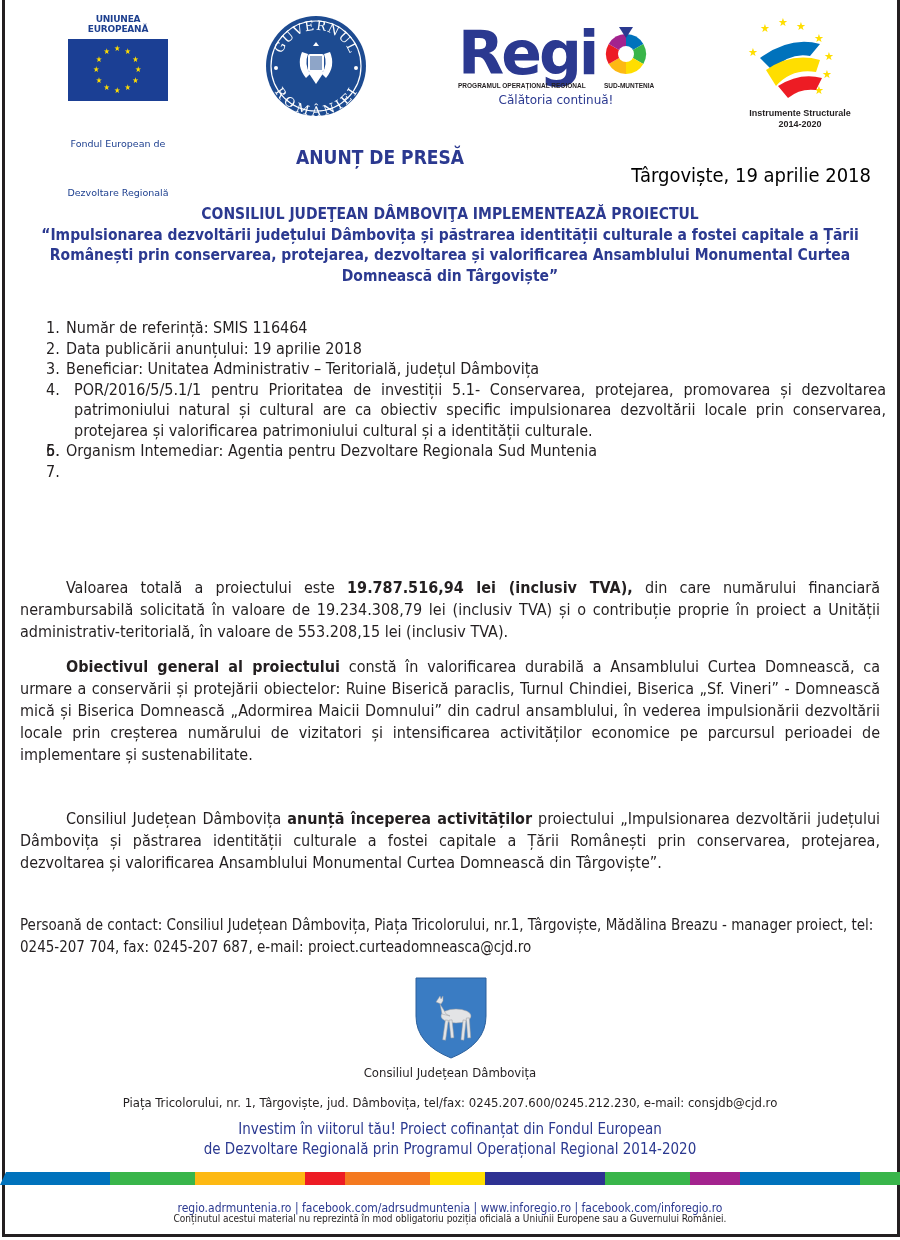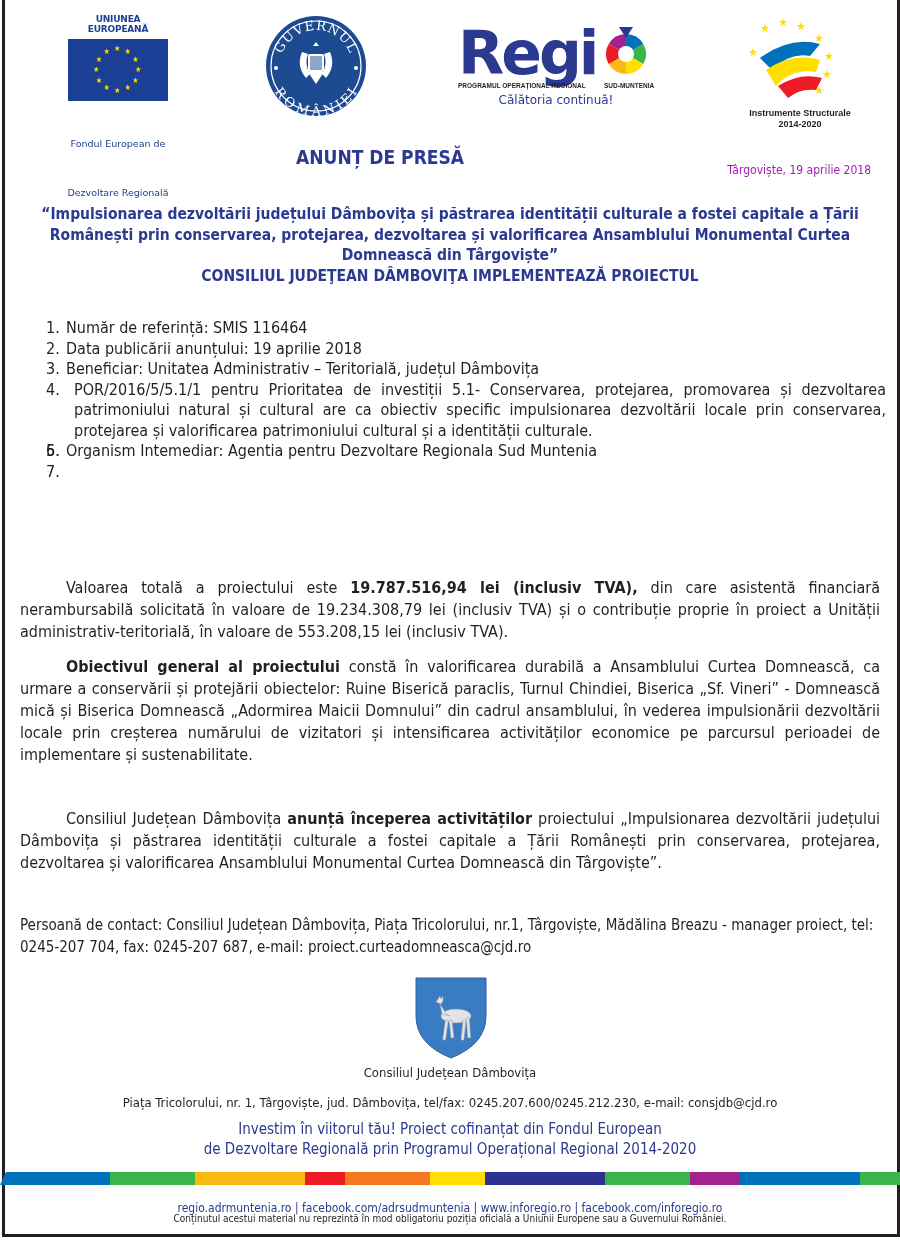--- a/index.html
+++ b/index.html
@@ -13,21 +13,21 @@
   .eu .flag { width: 100px; height: 62px; background: #1b3f94; margin: 5px auto 4px auto; position: relative; }
   .eu .flag span { position: absolute; color: #ffdd00; font-size: 8px; line-height: 8px; }
   .eu .sub { font-family: "DejaVu Sans", sans-serif; font-size: 9.5px; color: #1d3f8f; text-align: center; line-height: 12px; margin-top: 37px; }
 
   .gov { left: 264px; top: 14px; width: 104px; height: 104px; }
   .regio { left: 456px; top: 16px; width: 200px; height: 100px; }
   .is { left: 730px; top: 12px; width: 140px; height: 118px; }
   .is .cap { font-family: "Liberation Sans", sans-serif; font-weight: bold; font-size: 9px; text-align: center; color: #231f20; line-height: 11px; }
 
   .title { position: absolute; top: 146px; left: 0; width: 760px; text-align: center; font-size: 19px; font-weight: bold; color: #2b3990; }
-  .date { position: absolute; top: 163px; right: 29px; font-size: 12px; color: #a21caf; }
+  .date { position: absolute; top: 163px; right: 29px; font-size: 20px; color: #000000; }
 
   .heading { position: absolute; top: 204px; left: 40px; width: 820px; text-align: center; font-weight: bold; font-size: 15.5px; line-height: 20.5px; color: #2b3990; }
 
   .list { position: absolute; top: 318px; left: 46px; width: 840px; font-size: 16px; line-height: 20.5px; margin: 0; padding: 0; list-style: none; }
   .list li { position: relative; padding-left: 20px; text-align: justify; }
   .list li .num { position: absolute; left: 0; }
   .list li.wide { padding-left: 28px; }
 
   .para { position: absolute; left: 20px; width: 860px; font-size: 16px; line-height: 22px; text-align: justify; }
   .para .indent { display: inline-block; width: 46px; }
@@ -126,35 +126,35 @@
     <path d="M48 74 Q70 60 92 66 L86 78 Q70 76 58 86 Z" fill="#ed1c24"></path>
   </svg>
   <div class="cap">Instrumente Structurale</div>
   <div class="cap">2014-2020</div>
 </div>
 
 <div class="title">ANUNȚ DE PRESĂ</div>
 <div class="date">Târgoviște, 19 aprilie 2018</div>
 
 <div class="heading">
+  <div>CONSILIUL JUDEŢEAN DÂMBOVIŢA IMPLEMENTEAZĂ PROIECTUL</div>
   <div>“Impulsionarea dezvoltării județului Dâmbovița și păstrarea identității culturale a fostei capitale a Țării Românești prin conservarea, protejarea, dezvoltarea și valorificarea Ansamblului Monumental Curtea Domnească din Târgoviște”</div>
-  <div>CONSILIUL JUDEŢEAN DÂMBOVIŢA IMPLEMENTEAZĂ PROIECTUL</div>
 </div>
 
 <ul class="list">
   <li><span class="num">1.</span><span>Număr de referință: SMIS 116464</span></li>
   <li><span class="num">2.</span><span>Data publicării anunțului: 19 aprilie 2018</span></li>
   <li><span class="num">3.</span><span>Beneficiar: Unitatea Administrativ – Teritorială, județul Dâmbovița</span></li>
   <li class="wide"><span class="num">4.</span><span>POR/2016/5/5.1/1 pentru Prioritatea de investiții 5.1- Conservarea, protejarea, promovarea și dezvoltarea patrimoniului natural și cultural are ca obiectiv specific impulsionarea dezvoltării locale prin conservarea, protejarea și valorificarea patrimoniului cultural și a identității culturale.</span></li>
   <li><span class="num">5.</span></li>
   <li><span class="num">6.</span><span>Organism Intemediar: Agentia pentru Dezvoltare Regionala Sud Muntenia</span></li>
   <li><span class="num">7.</span></li>
 </ul>
 
-<div class="para p1"><span class="indent"></span><span>Valoarea totală a proiectului este </span><b>19.787.516,94 lei (inclusiv TVA),</b><span> din care asistentă financiară nerambursabilă solicitată în valoare de 19.234.308,79 lei (inclusiv TVA) și o contribuție proprie în proiect a Unității administrativ-teritorială,  în valoare de 553.208,15 lei (inclusiv TVA).</span></div>
+<div class="para p1"><span class="indent"></span><span>Valoarea totală a proiectului este </span><b>19.787.516,94 lei (inclusiv TVA),</b><span> din care numărului financiară nerambursabilă solicitată în valoare de 19.234.308,79 lei (inclusiv TVA) și o contribuție proprie în proiect a Unității administrativ-teritorială,  în valoare de 553.208,15 lei (inclusiv TVA).</span></div>
 
 <div class="para p2"><span class="indent"></span><b>Obiectivul general al proiectului</b><span> constă în valorificarea durabilă a Ansamblului Curtea Domnească, ca urmare a conservării și protejării obiectelor: Ruine Biserică paraclis, Turnul Chindiei, Biserica „Sf. Vineri” - Domnească mică și Biserica Domnească „Adormirea Maicii Domnului” din cadrul ansamblului, în vederea impulsionării dezvoltării locale prin creșterea numărului de vizitatori și intensificarea activităților economice pe parcursul perioadei de implementare și sustenabilitate.</span></div>
 
 <div class="para p3"><span class="indent"></span><span>Consiliul Județean Dâmbovița </span><b>anunță începerea activităților</b><span> proiectului „Impulsionarea dezvoltării județului Dâmbovița și păstrarea identității culturale a fostei capitale a Țării Românești prin conservarea, protejarea, dezvoltarea și valorificarea Ansamblului Monumental Curtea Domnească din Târgoviște”.</span></div>
 
 <div class="contact">Persoană de contact: Consiliul Județean Dâmbovița, Piața Tricolorului, nr.1, Târgoviște, Mădălina Breazu - manager proiect, tel: 0245-207 704, fax: 0245-207 687, e-mail: proiect.curteadomneasca@cjd.ro</div>
 
 <svg class="crest" viewBox="0 0 74 84">
   <path d="M2 2 H72 V40 Q72 68 37 82 Q2 68 2 40 Z" fill="#3a7cc3" stroke="#2a5f9c" stroke-width="1"></path>
   <g fill="#e3e4e6" stroke="#9a9ca0" stroke-width="0.5">

